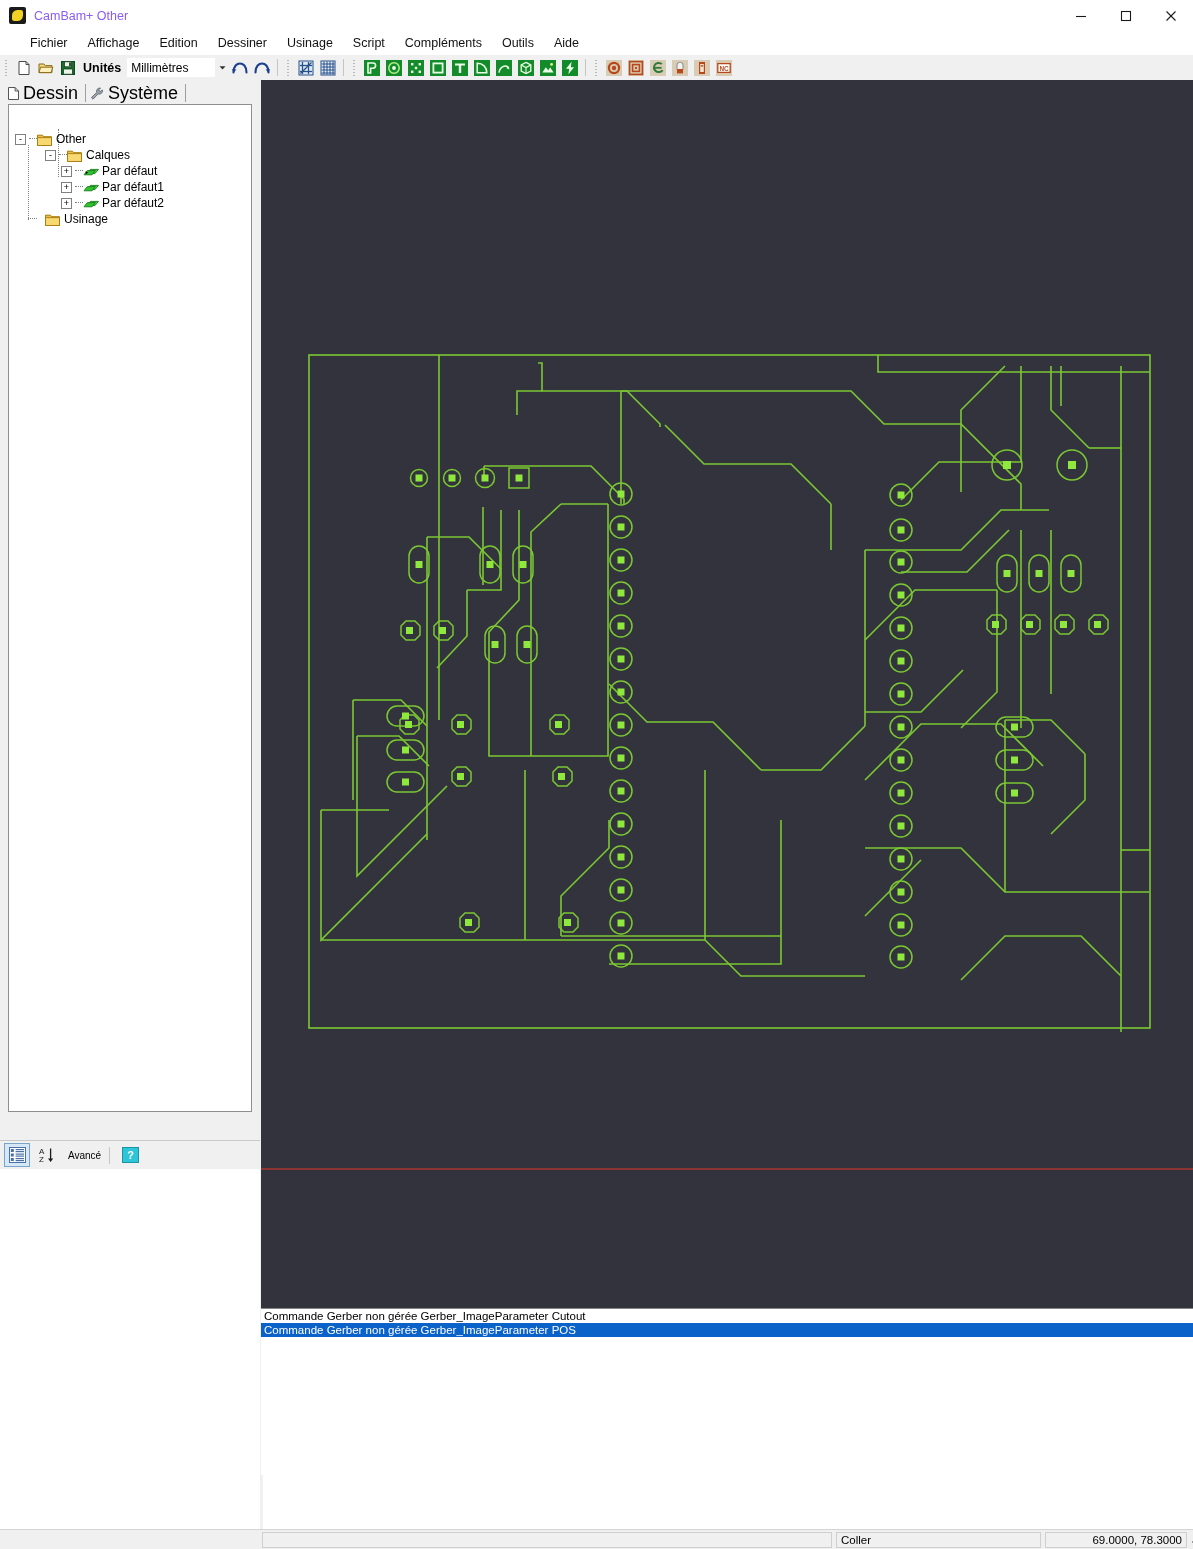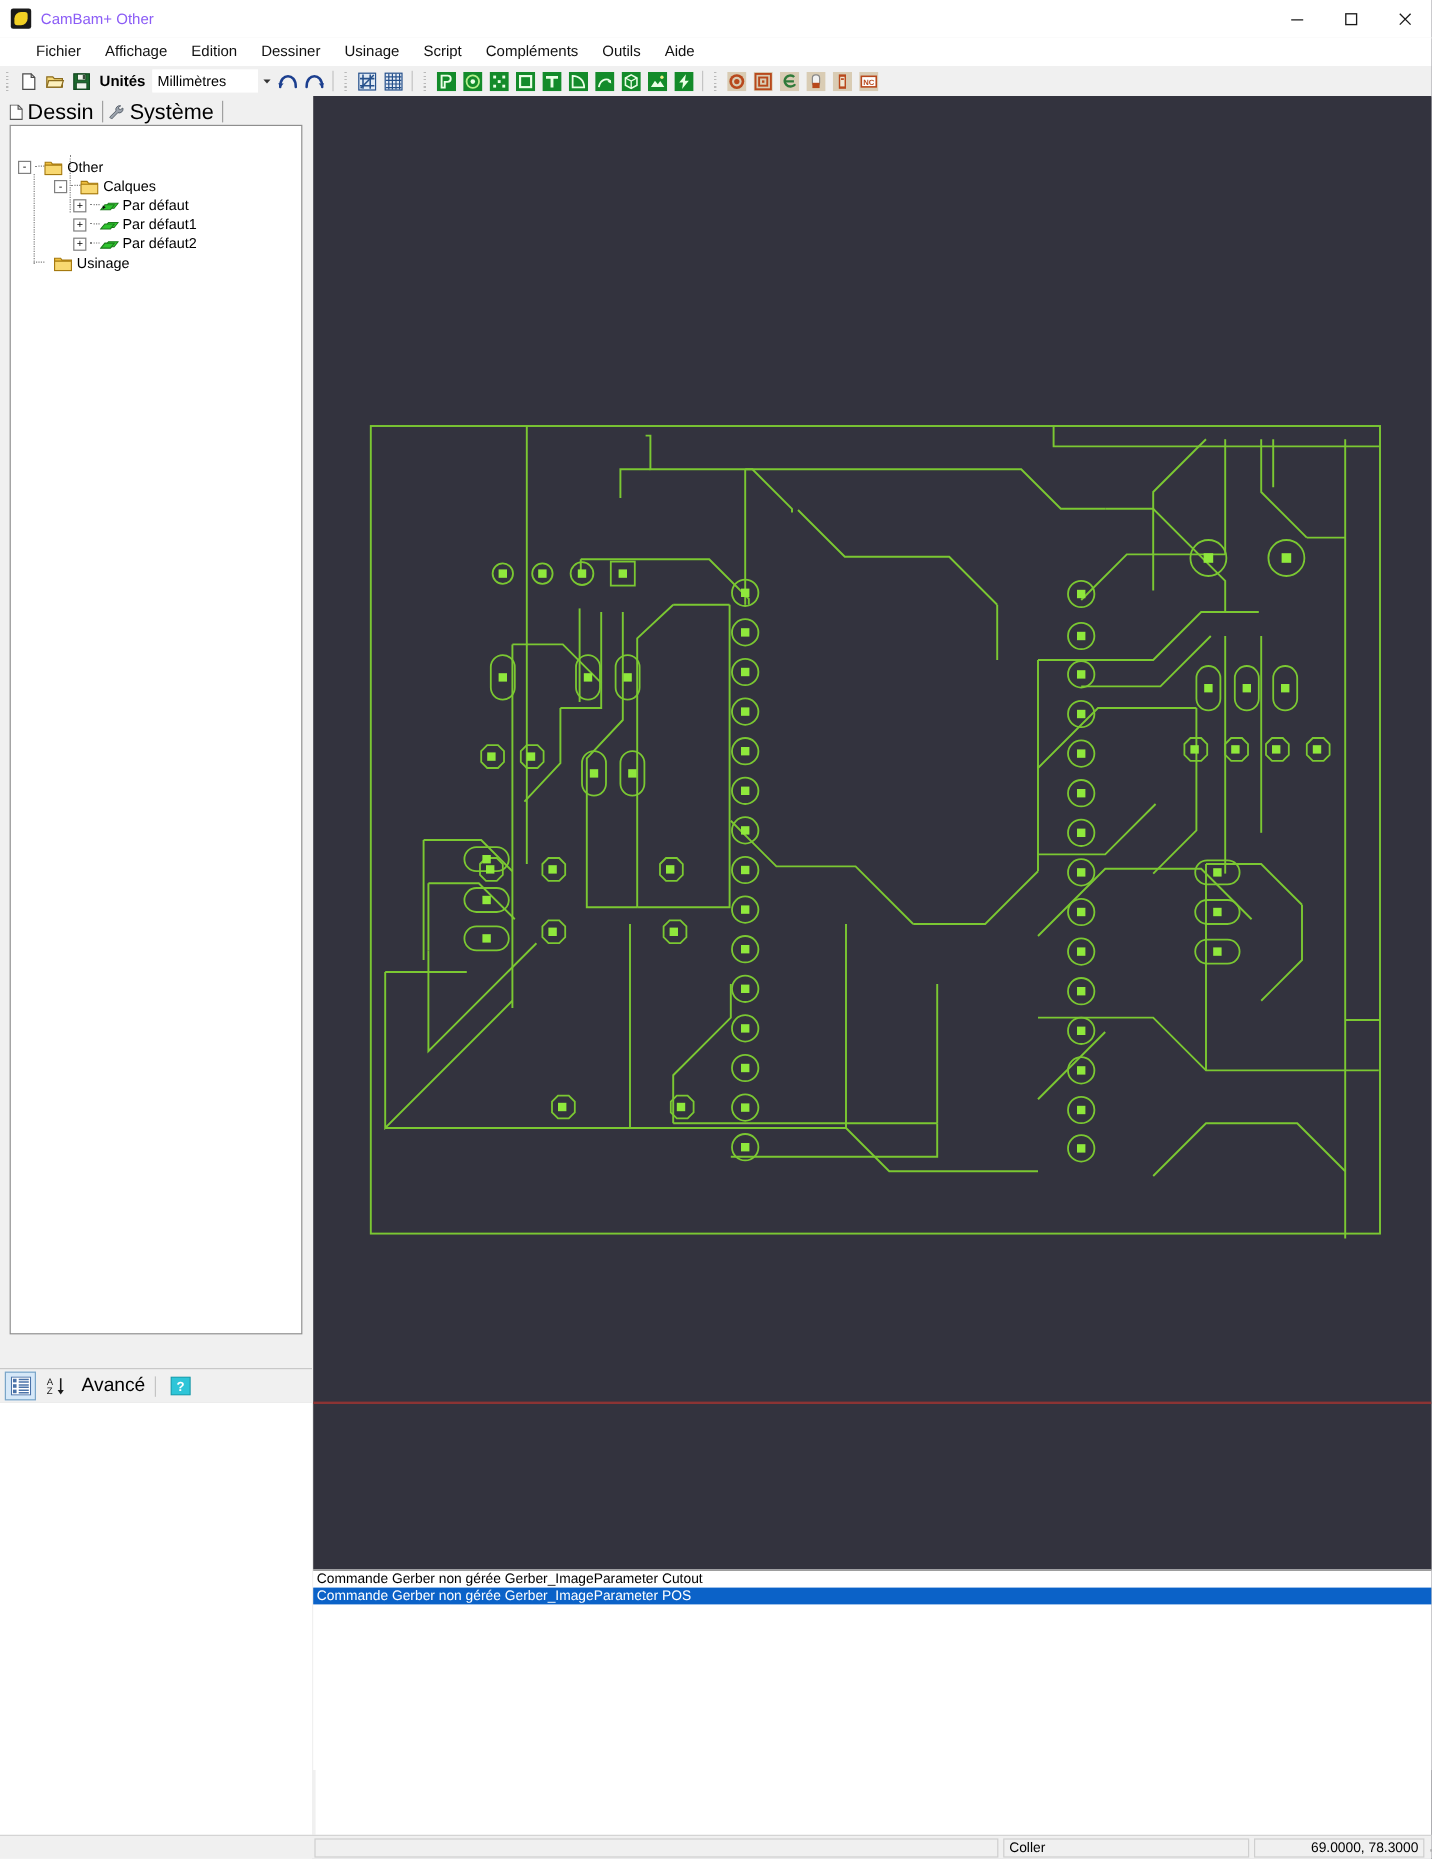--- a/index.html
+++ b/index.html
@@ -83,21 +83,21 @@
   .vline{position:absolute;border-left:1px dotted #808080;}
   .hline{position:absolute;border-top:1px dotted #808080;}
   
   #propbar{
     position:absolute;left:0;top:1060px;width:260px;height:28px;
     background:#f0f0f0;border-top:1px solid #c8c8c8;border-bottom:1px solid #c8c8c8;
     display:flex;align-items:center;
   }
   .pbtn{width:24px;height:22px;display:flex;align-items:center;justify-content:center;margin-left:4px;flex:none;}
   #pb-cat{border:1px solid #7aa5c8;background:#d6e8f8;}
-  #adv-label{font-size:16px;margin-left:10px;}
+  #adv-label{font-size:10px;margin-left:10px;}
   #prop-sep{width:1px;height:17px;background:#c4c4c4;margin:0 8px;}
   #prop-grid{
     position:absolute;left:0;top:1089px;width:260px;height:440px;background:#fff;
   }
   #left-splitter{
     position:absolute;left:260px;top:80px;width:3px;height:1449px;background:#f0f0f0;
   }
   
   #viewport{
     position:absolute;left:261px;top:80px;width:932px;height:1228px;

